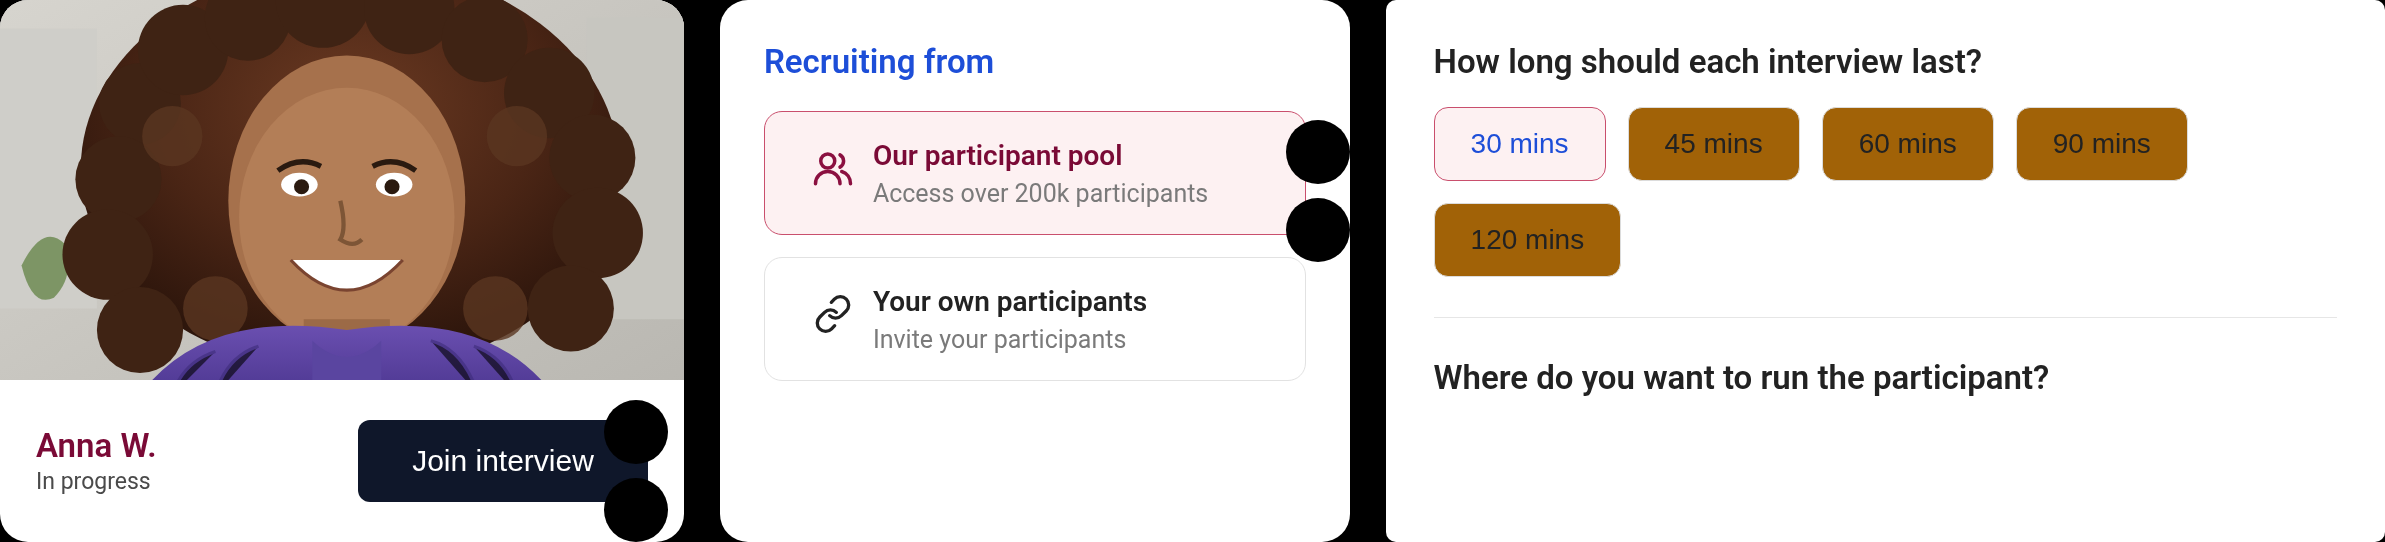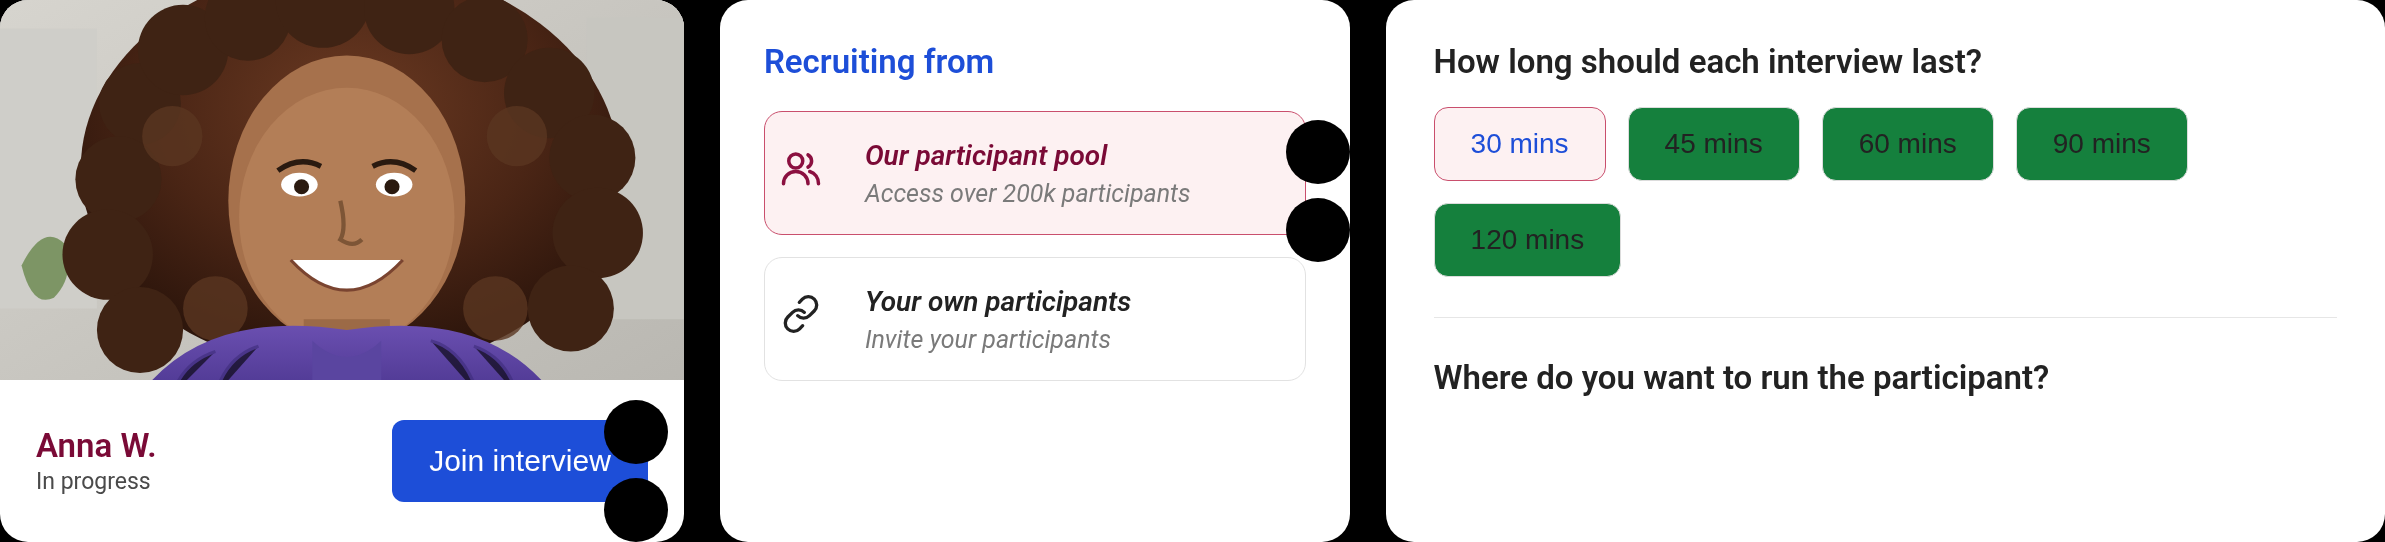--- a/index.html
+++ b/index.html
@@ -46,27 +46,27 @@
     font-weight: 600;
     color: #7a0a36;
     line-height: 1.15;
   }
   .participant-status {
     font-size: 23px;
     color: #4a4a4a;
     margin-top: 4px;
   }
   .join-btn {
-    background: #1d4ed8;
+    background: #0f172a;
     color: #fff;
     font-size: 30px;
     font-weight: 500;
     border: none;
     border-radius: 12px;
-    padding: 24px 37px;
+    padding: 24px 54px;
     cursor: pointer;
   }
   
   .notch {
     position: absolute;
     width: 64px;
     height: 64px;
     background: #000;
     border-radius: 50%;
     z-index: 10;
@@ -87,27 +87,26 @@
   }
   .card2 h2 {
     font-size: 33px;
     font-weight: 600;
     color: #1d4ed8;
     margin-bottom: 30px;
   }
   .option {
     border: 1.5px solid #e2e2e2;
     border-radius: 18px;
-    padding: 26px 12px;
+    padding: 26px 44px;
     display: flex;
     align-items: flex-start;
-    gap: 40px;
+    gap: 16px;
     cursor: pointer;
     margin-bottom: 22px;
-    font-style: italic;
   }
   .option.selected {
     border-color: #c94f6d;
     background: #fdf1f2;
   }
   .option .icon-wrap {
     width: 48px;
     height: 60px;
     display:flex;
     align-items:center;
@@ -129,40 +128,41 @@
     margin-top: 6px;
   }
 
   
   .card3 {
     width: 1030px;
     height: 542px;
     padding: 42px 48px;
     display: flex;
     flex-direction: column;
+    border-radius: 10px;
   }
   .card3 h2 {
     font-size: 33px;
     font-weight: 600;
     color: #222;
     margin-bottom: 26px;
   }
   .pill-row {
     display: flex;
     gap: 22px;
     flex-wrap: wrap;
     margin-bottom: 40px;
   }
   .pill {
     border: 1.5px solid #dcdcdc;
     border-radius: 14px;
     padding: 20px 36px;
     font-size: 28px;
     color: #222;
-    background: #15803d;
+    background: #a16207;
     cursor: pointer;
     display:flex;
     align-items:center;
     gap:14px;
   }
   .pill.selected {
     border-color: #c94f6d;
     background: #fdf1f2;
     color: #1d4ed8;
   }

